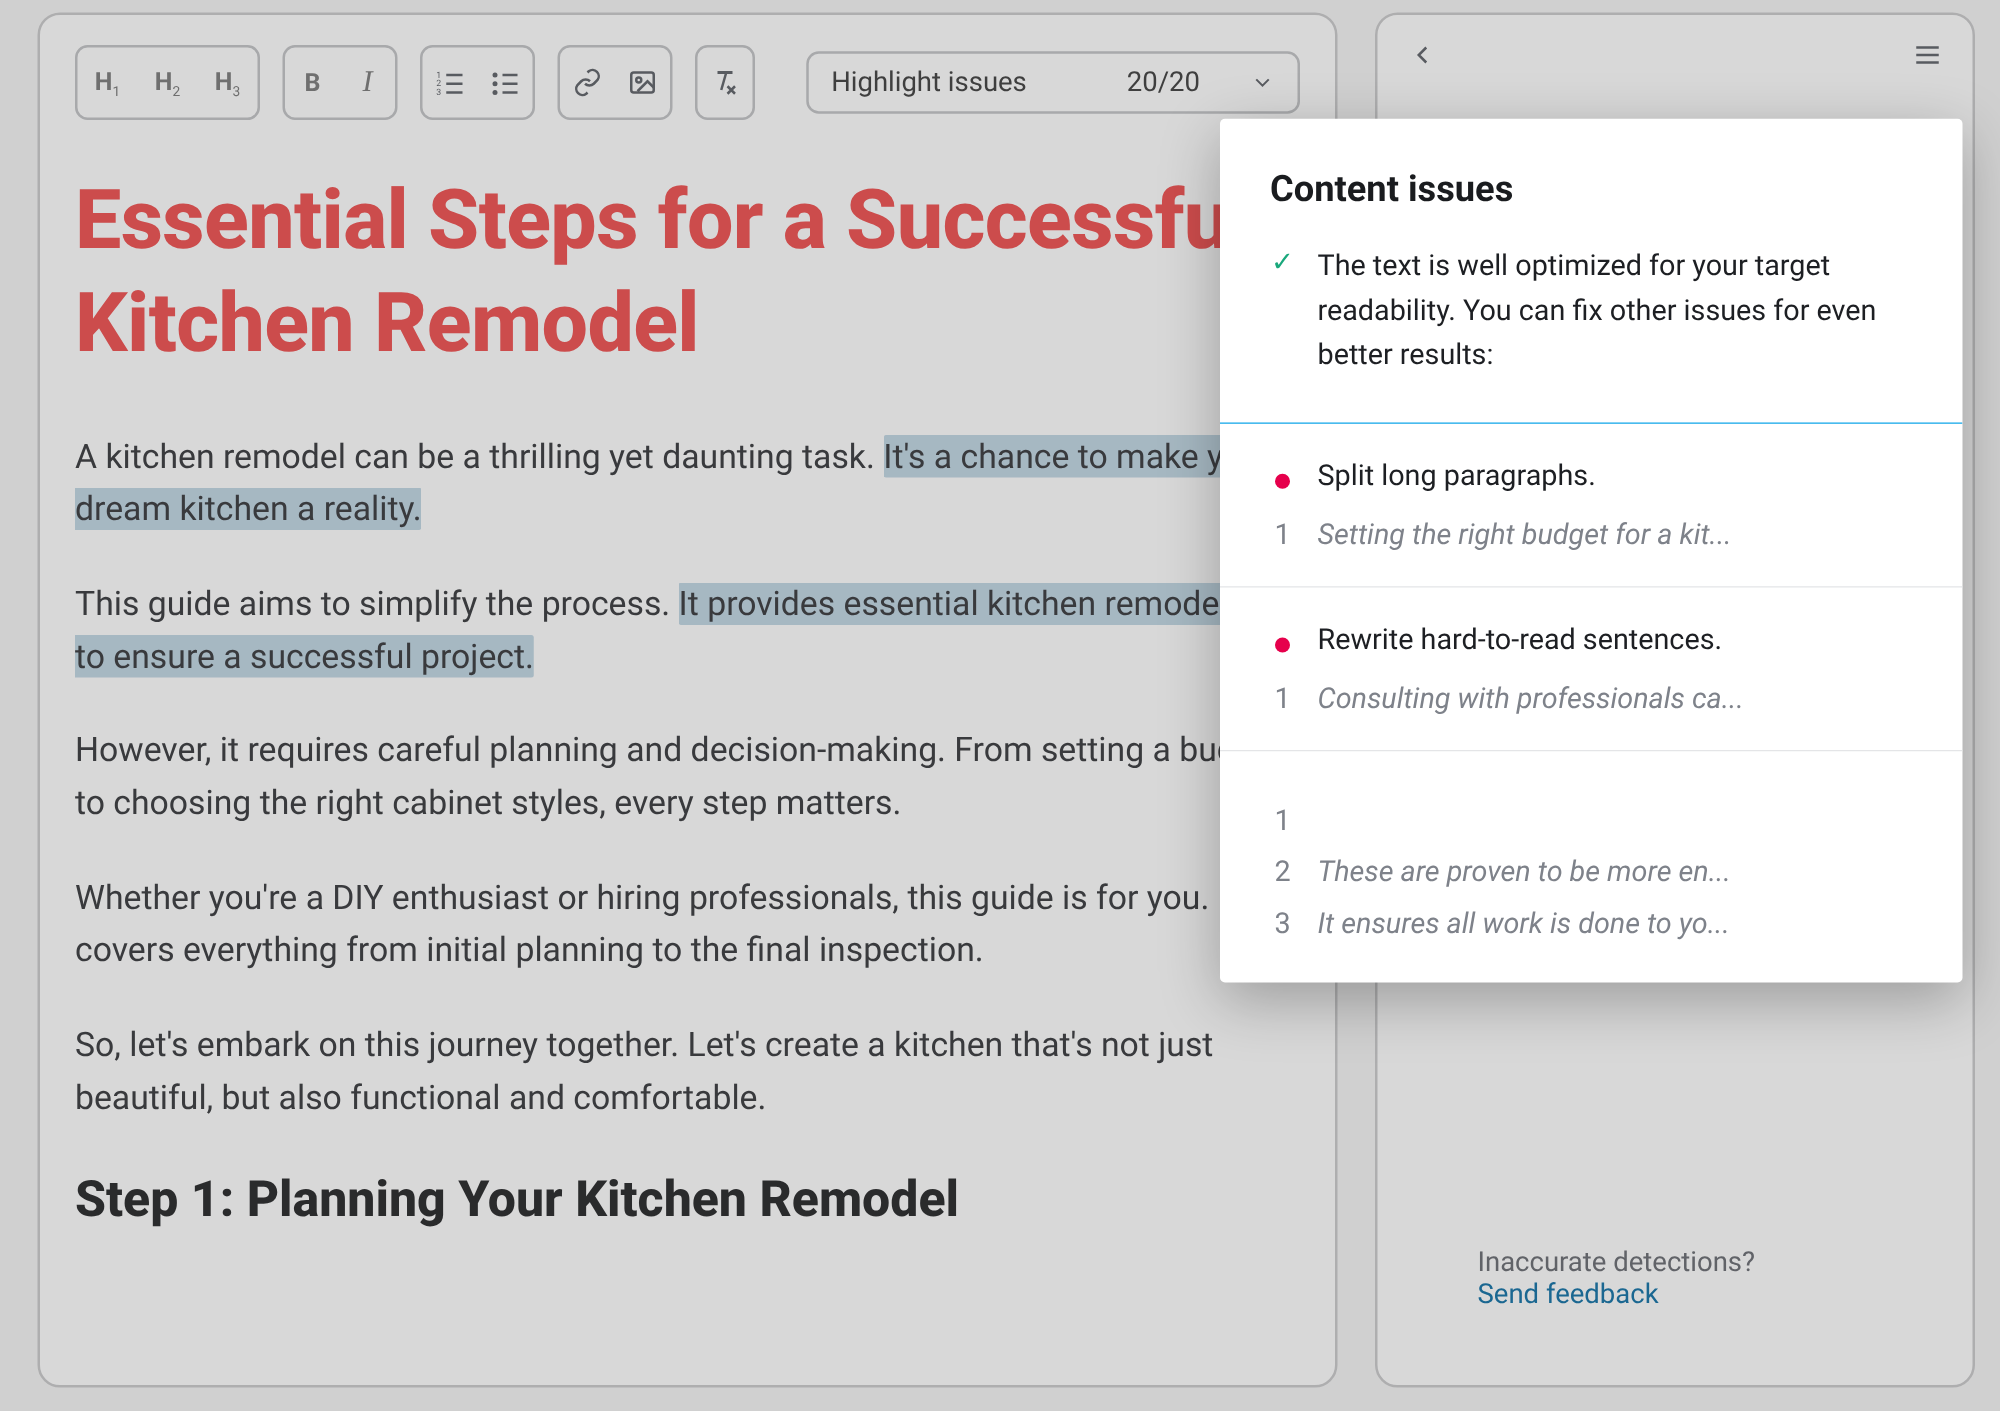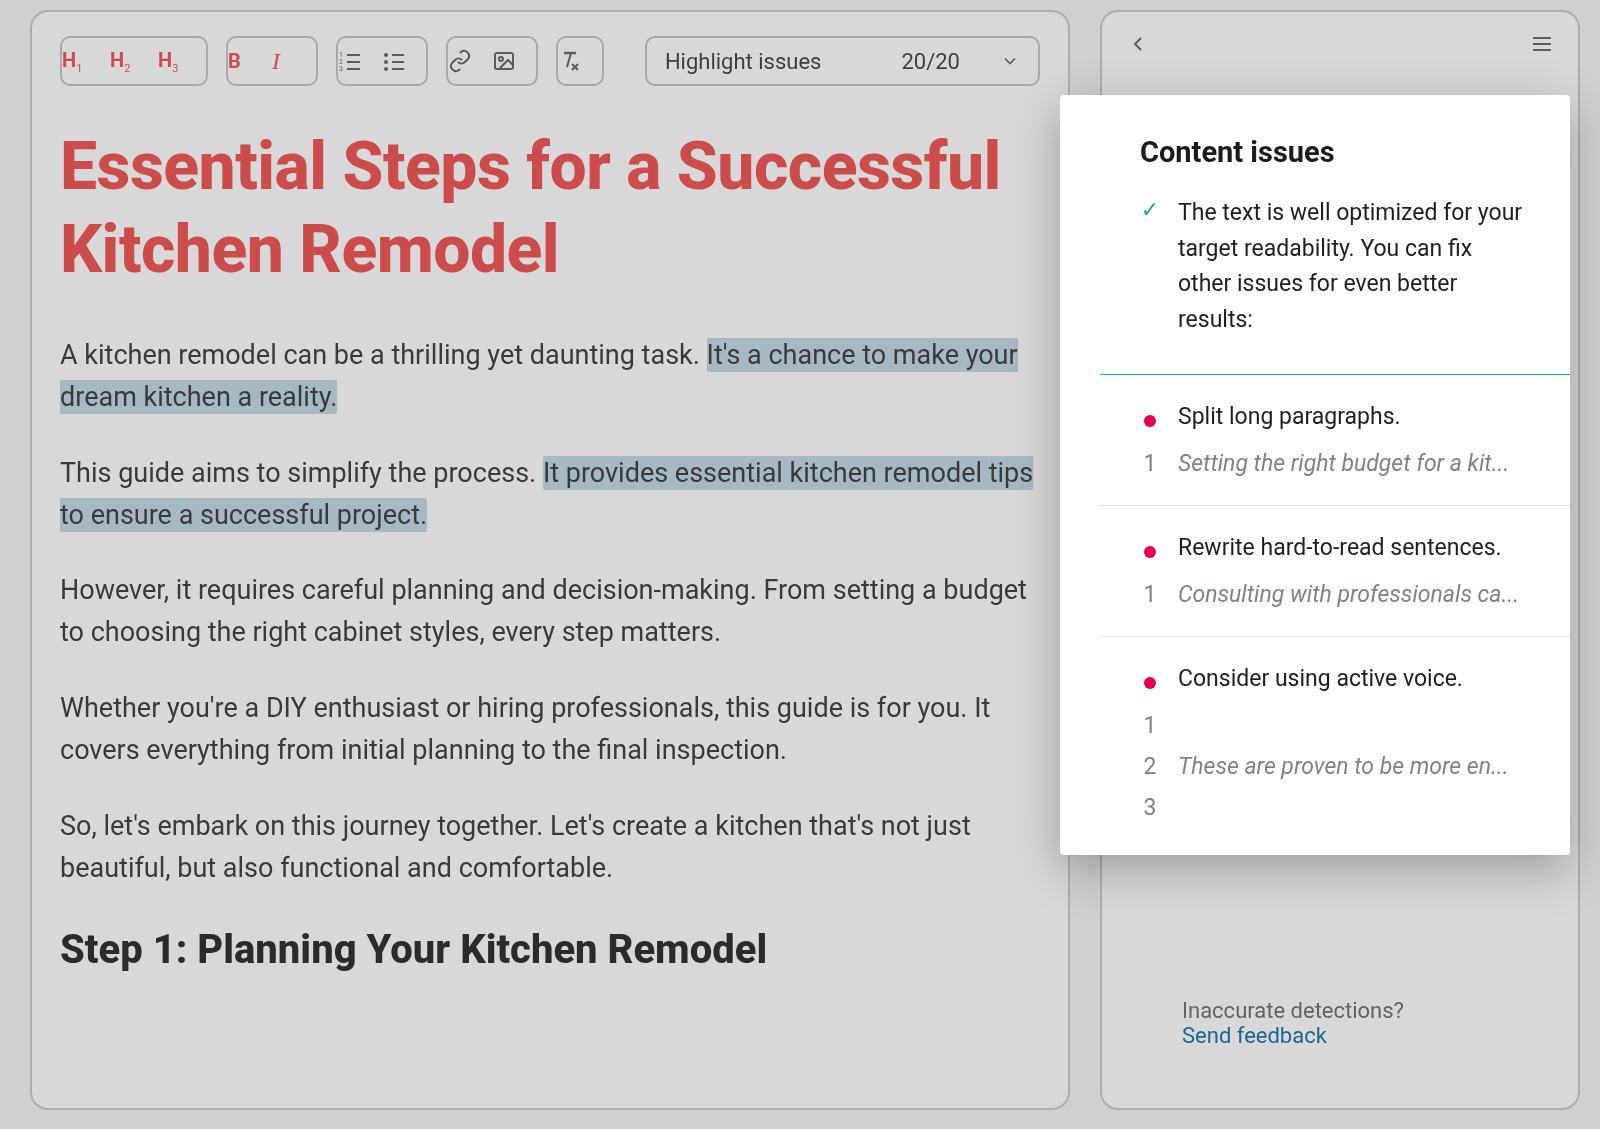--- a/index.html
+++ b/index.html
@@ -48,25 +48,26 @@
   .tgroup {
     display: flex;
     gap: 0;
     align-items: center;
     border: 2px solid #bfc0c3;
     border-radius: 10px;
     background: #fff;
   }
   .tbtn {
     width: 48px;
-    height: 46px;
-    display: flex;
-    align-items: center;
+    height: 56px;
+    display: flex;
+    align-items: center;
+    justify-content: center;
     font-size: 20px;
-    color: #ef4444;
+    color: #737373;
     cursor: pointer;
   }
   .tbtn.small { width: 44px; }
   .sub { font-size: 11px; vertical-align: sub; }
 
   .highlight-select {
     margin-left: auto;
     border: 2px solid #bfc0c3;
     border-radius: 10px;
     background: #fff;
@@ -132,27 +133,26 @@
     font-size: 22px;
     color: #60636a;
   }
   .feedback a { color: #0369a1; cursor: pointer; }
 
   
   .popover {
     position: absolute;
     top: 95px;
     right: 30px;
-    width: 510px;
+    width: 594px;
     background: #fff;
     border-radius: 4px;
     box-shadow: 0 14px 48px rgba(0,0,0,0.28);
     z-index: 100;
     overflow: hidden;
-    padding-left: 40px;
   }
   .popover h3 {
     font-size: 29px;
     font-weight: 700;
     padding: 40px 40px 20px 40px;
     color: #1a1c1f;
   }
   .pop-row {
     display: flex;
     gap: 18px;
@@ -324,28 +324,25 @@
       <span class="dot-red"></span>
       <span>Rewrite hard-to-read sentences.</span>
     </div>
     <div class="issue-item">
       <span class="num">1</span>
       <span class="snip">Consulting with professionals ca...</span>
     </div>
   </div>
 
   <div class="issue-block">
-    <div class="issue-title">
-      <span class="dot-red"></span>
-      <span>Consider using active voice.</span>
-    </div>
     <div class="issue-item">
       <span class="num">1</span>
     </div>
     <div class="issue-item">
       <span class="num">2</span>
       <span class="snip">These are proven to be more en...</span>
     </div>
     <div class="issue-item">
       <span class="num">3</span>
+      <span class="snip">It ensures all work is done to yo...</span>
     </div>
   </div>
 </div>
 
 </body></html>

